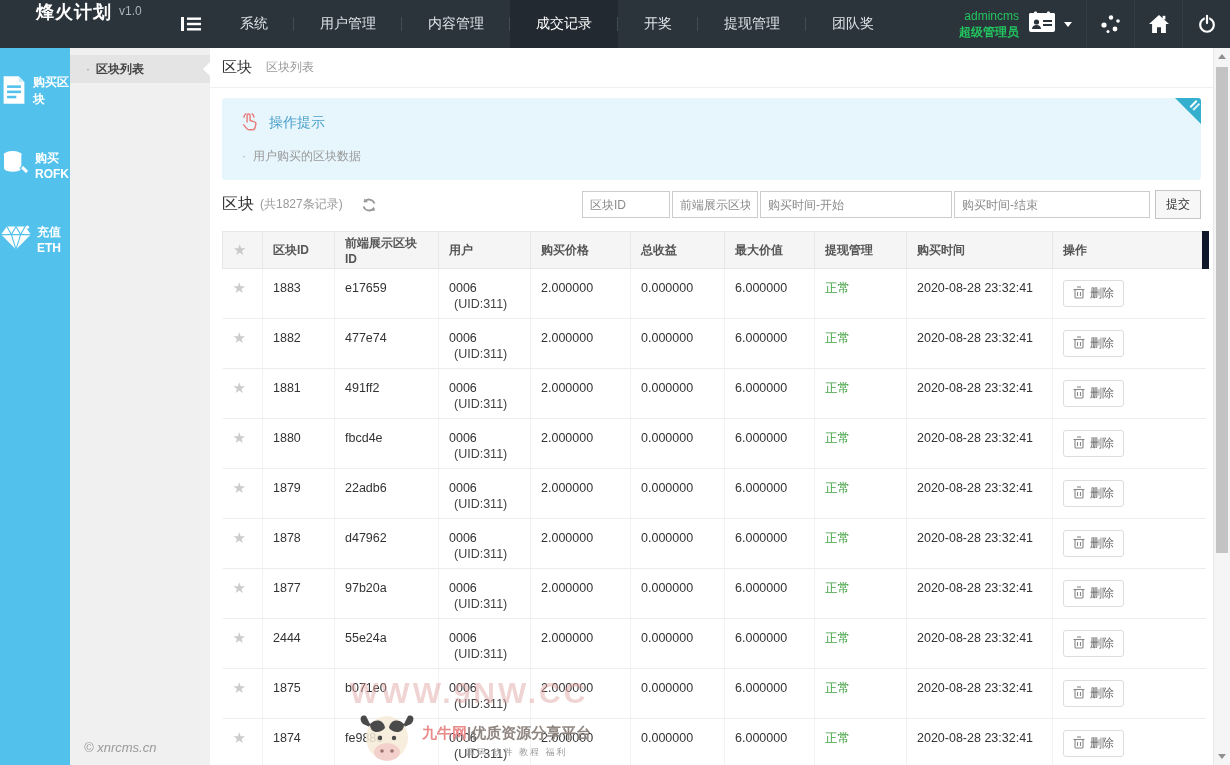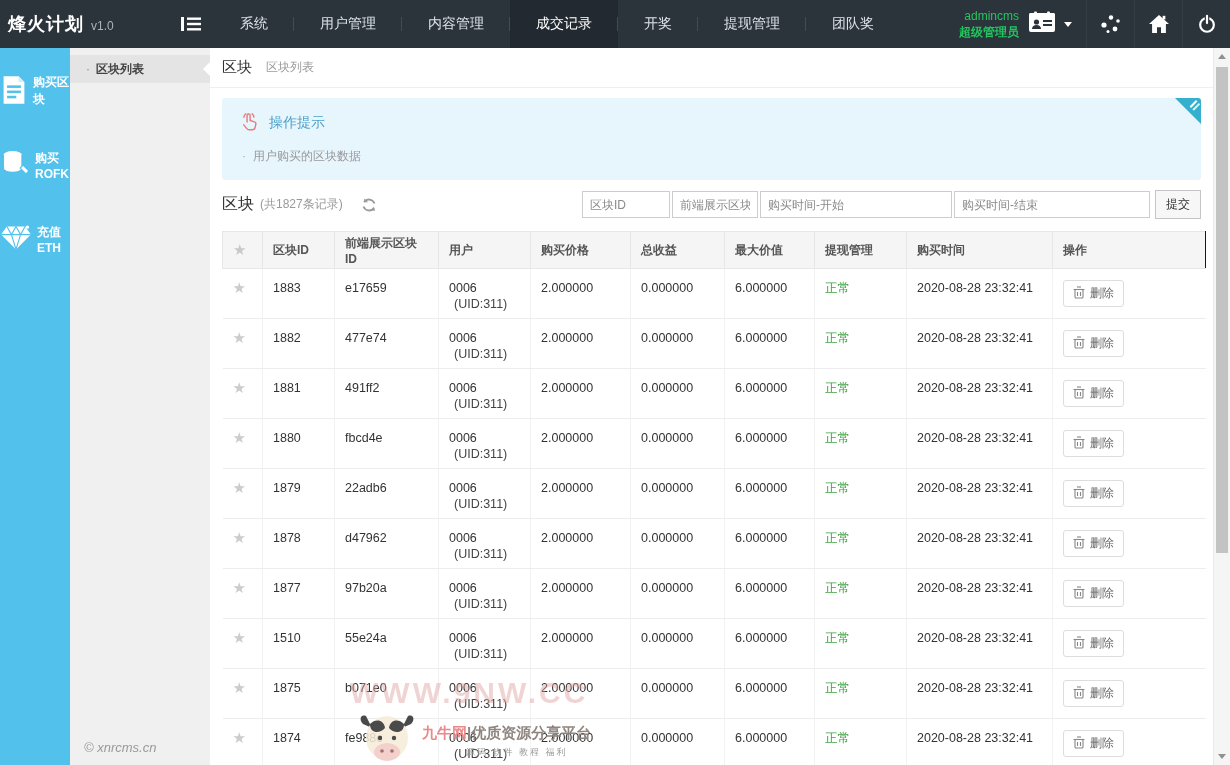--- a/index.html
+++ b/index.html
@@ -1,21 +1,21 @@
 <!DOCTYPE html>
 <html><head>
 <meta charset="utf-8">
 <style>
   * { margin:0; padding:0; box-sizing:border-box; }
   html,body { width:1230px; height:765px; overflow:hidden; }
   body { font-family:"Liberation Sans","DejaVu Sans",sans-serif; font-size:12px; background:#fff; position:relative; }
 
   
   .topbar { position:absolute; left:0; top:0; width:1230px; height:48px; background:#2b333b; display:flex; align-items:stretch; z-index:30; }
-  .logo-area { display:flex; align-items:center; padding-left:8px; width:168px; }
+  .logo-area { display:flex; align-items:flex-start; padding-left:36px; width:168px; }
   .logo-text { color:#fff; font-size:18px; font-weight:bold; letter-spacing:1px; }
   .logo-ver { color:#aab4bc; font-size:12px; margin-left:7px; margin-top:4px; }
   .hamburger { width:46px; display:flex; align-items:center; justify-content:center; cursor:pointer; }
   .topnav { display:flex; align-items:stretch; }
   .topnav-item { position:relative; display:flex; align-items:center; padding:0 26px; color:#dde3e8; font-size:14px; cursor:pointer; }
   .topnav-item::after { content:''; position:absolute; right:0; top:17px; height:14px; width:1px; background:#434c55; }
   .topnav-item:last-child::after { display:none; }
   .topnav-item.active { background:#222930; color:#fff; }
   .topbar-right { margin-left:auto; display:flex; align-items:center; }
   .user-info { text-align:right; color:#22c55e; line-height:1.35; margin-right:9px; }
@@ -62,21 +62,21 @@
   .filters input { height:27px; border:1px solid #ccc; padding:0 7px; font-size:12px; color:#555; margin-left:2px; font-family:inherit; background:#fff; }
   .filters input::placeholder { color:#8a8a8a; }
   .filters input.f0 { width:88px; }
   .filters input.f1 { width:86px; }
   .filters input.f2 { width:192px; }
   .filters input.f3 { width:196px; }
   .submit-btn { height:29px; margin-left:5px; padding:0 10px; border:1px solid #c5c5c5; background:#f7f7f7; font-size:12px; color:#333; cursor:pointer; font-family:inherit; }
 
   table.grid { margin:4px 12px 0; width:983px; border-collapse:collapse; table-layout:fixed; }
   .grid th { background:#f5f5f5; border:1px solid #e7e7e7; border-right:none; height:37px; text-align:left; padding:0 10px; font-size:12px; color:#555; }
-  .grid th:last-child { border-right:1px solid #0f172a; }
+  .grid th:last-child { border-right:7px solid #0f172a; }
   .grid td { border-bottom:1px solid #ededed; border-left:1px solid #f2f2f2; padding:11px 10px 6px; vertical-align:top; font-size:12.5px; color:#333; height:43px; line-height:16px; }
   .grid td:first-child { border-left:none; }
   .star { color:#ccc; font-size:15px; cursor:pointer; }
   .th-star { color:#c9c9c9; font-size:15px; }
   .uid-line { color:#444; padding-left:5px; }
   .status-ok { color:#43a143; }
   .del-btn { display:inline-flex; align-items:center; gap:5px; padding:4px 9px; background:#fff; border:1px solid #ddd; border-radius:3px; color:#666; font-size:12px; cursor:pointer; font-family:inherit; }
 
   
   .watermark { position:absolute; left:140px; top:628px; width:480px; pointer-events:none; z-index:15; }
@@ -441,21 +441,21 @@
                   <line x1="0.5" y1="3.5" x2="11.5" y2="3.5"></line>
                   <line x1="4" y1="1" x2="8" y2="1"></line>
                   <line x1="4.5" y1="6" x2="4.5" y2="10"></line>
                   <line x1="7.5" y1="6" x2="7.5" y2="10"></line>
                 </svg></span>
               <span>删除</span>
             </button></td>
         </tr>
         <tr>
           <td><span class="star">★</span></td>
-          <td>1510</td>
+          <td>2444</td>
           <td>55e24a</td>
           <td>
             <div>0006</div>
             <div class="uid-line">(UID:311)</div>
           </td>
           <td>2.000000</td>
           <td>0.000000</td>
           <td>6.000000</td>
           <td><span class="status-ok">正常</span></td>
           <td>2020-08-28 23:32:41</td>

